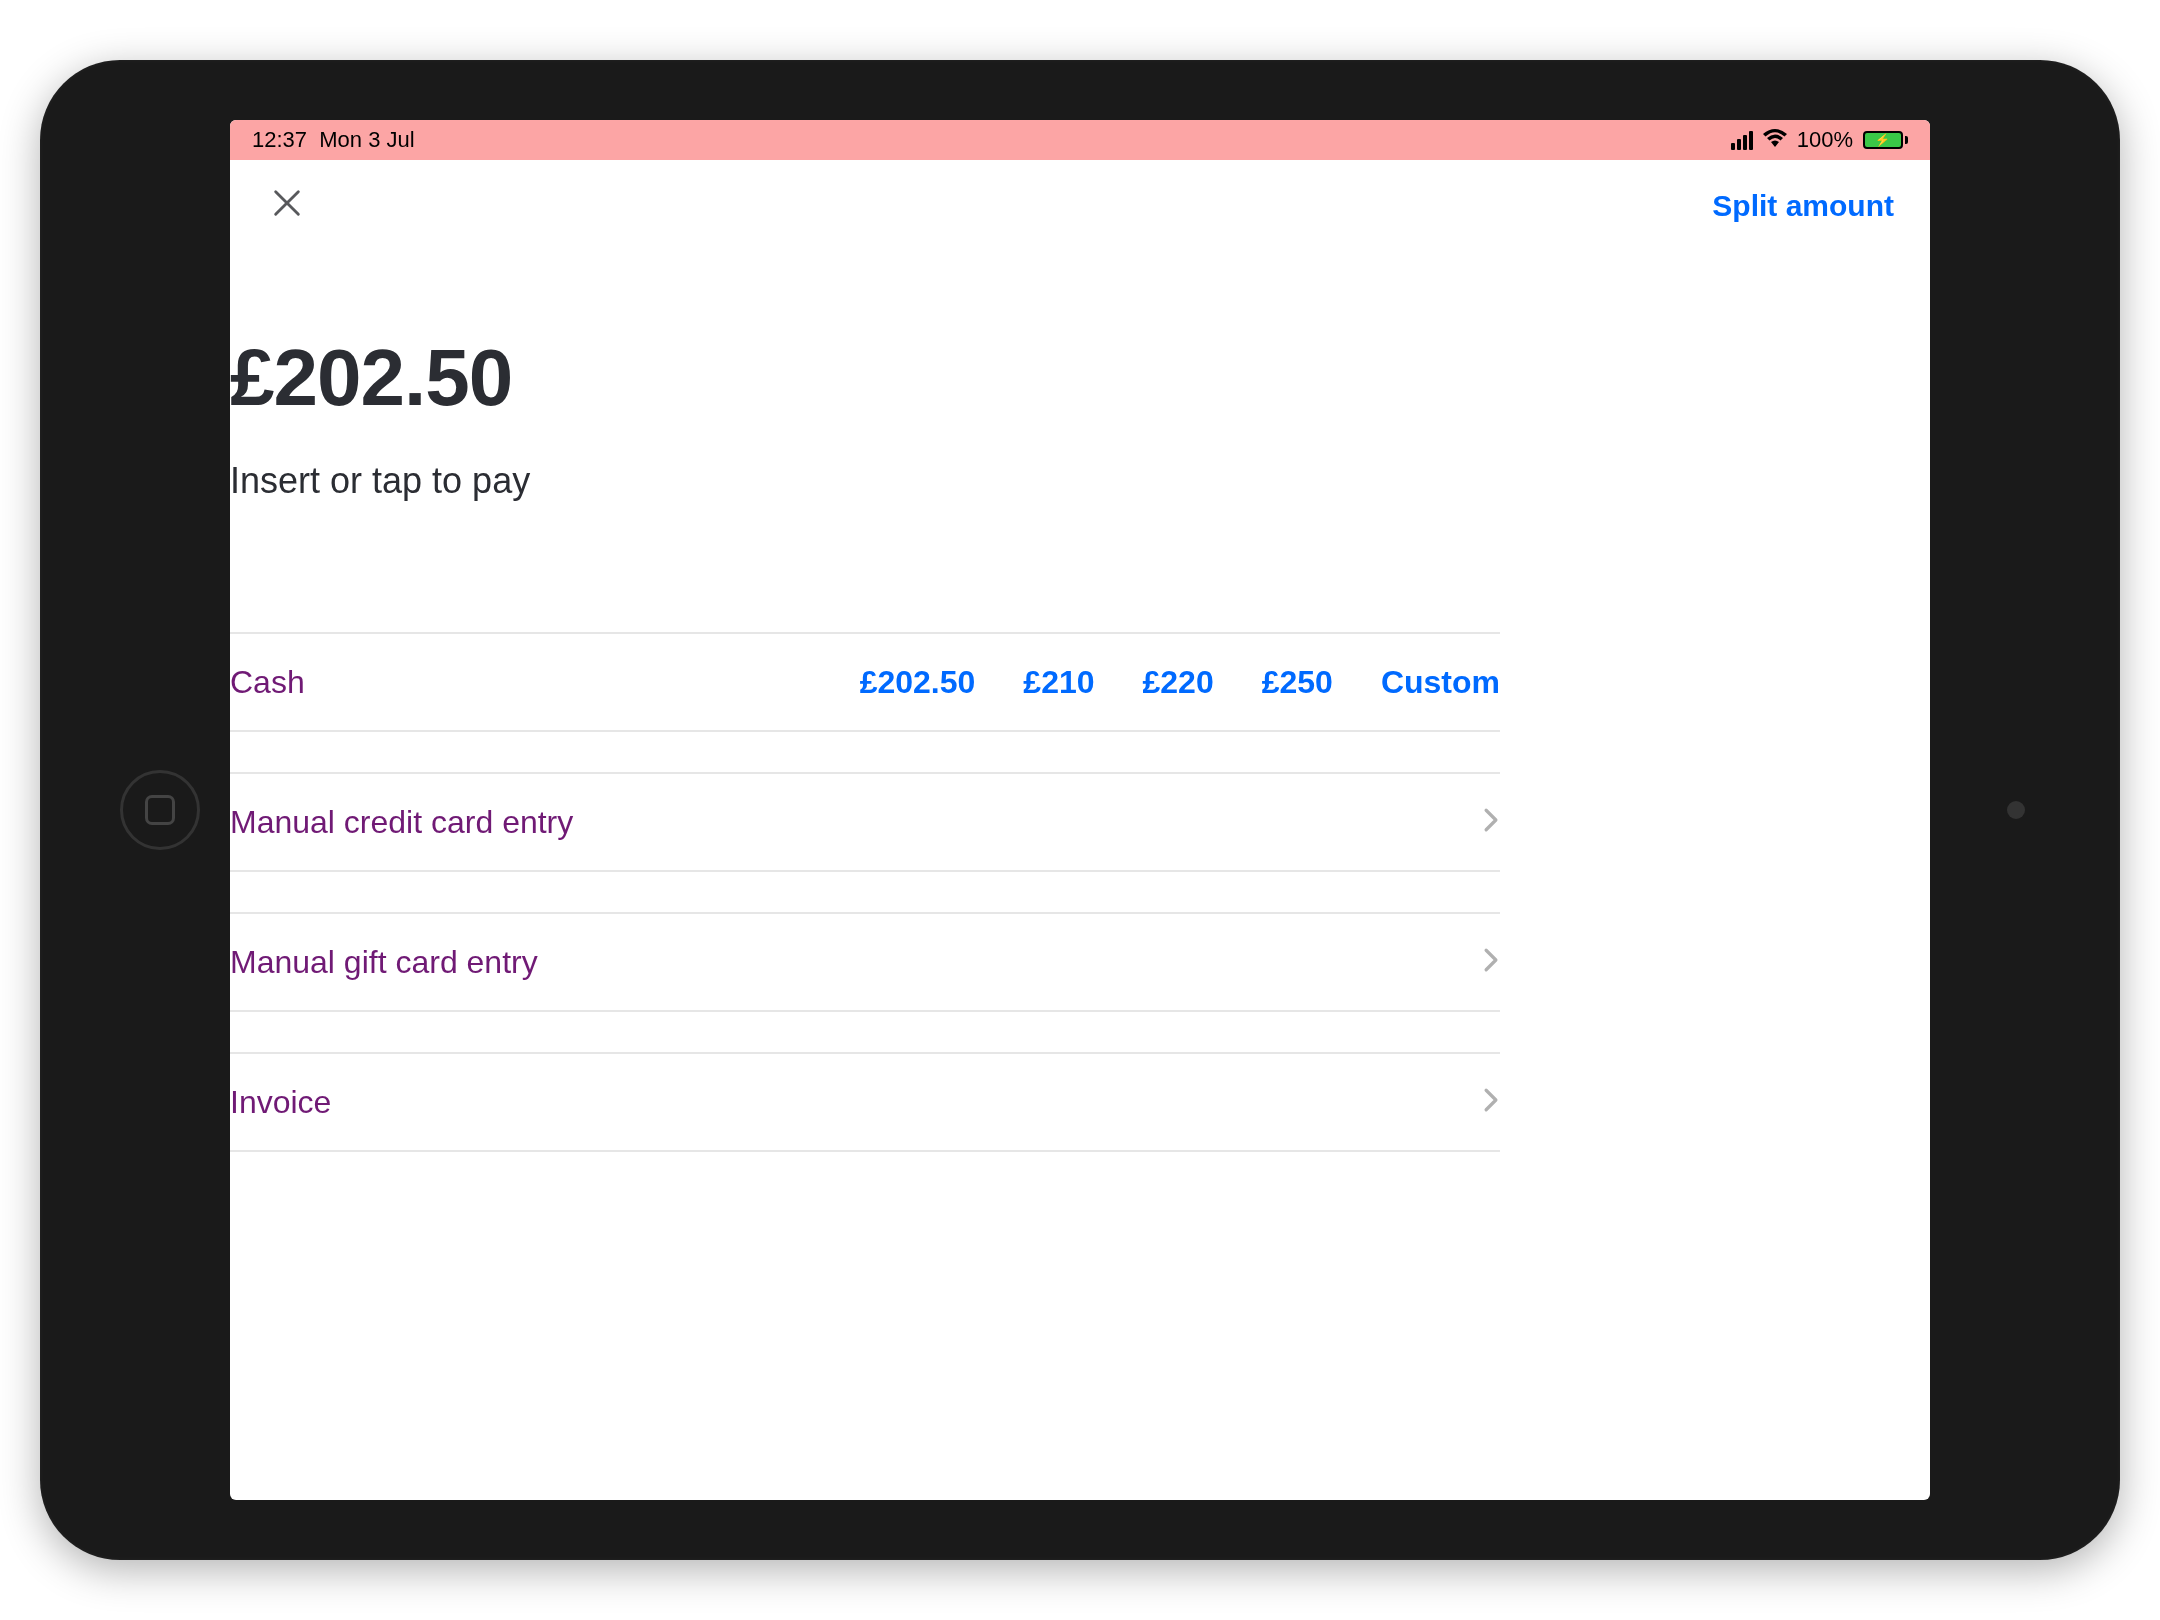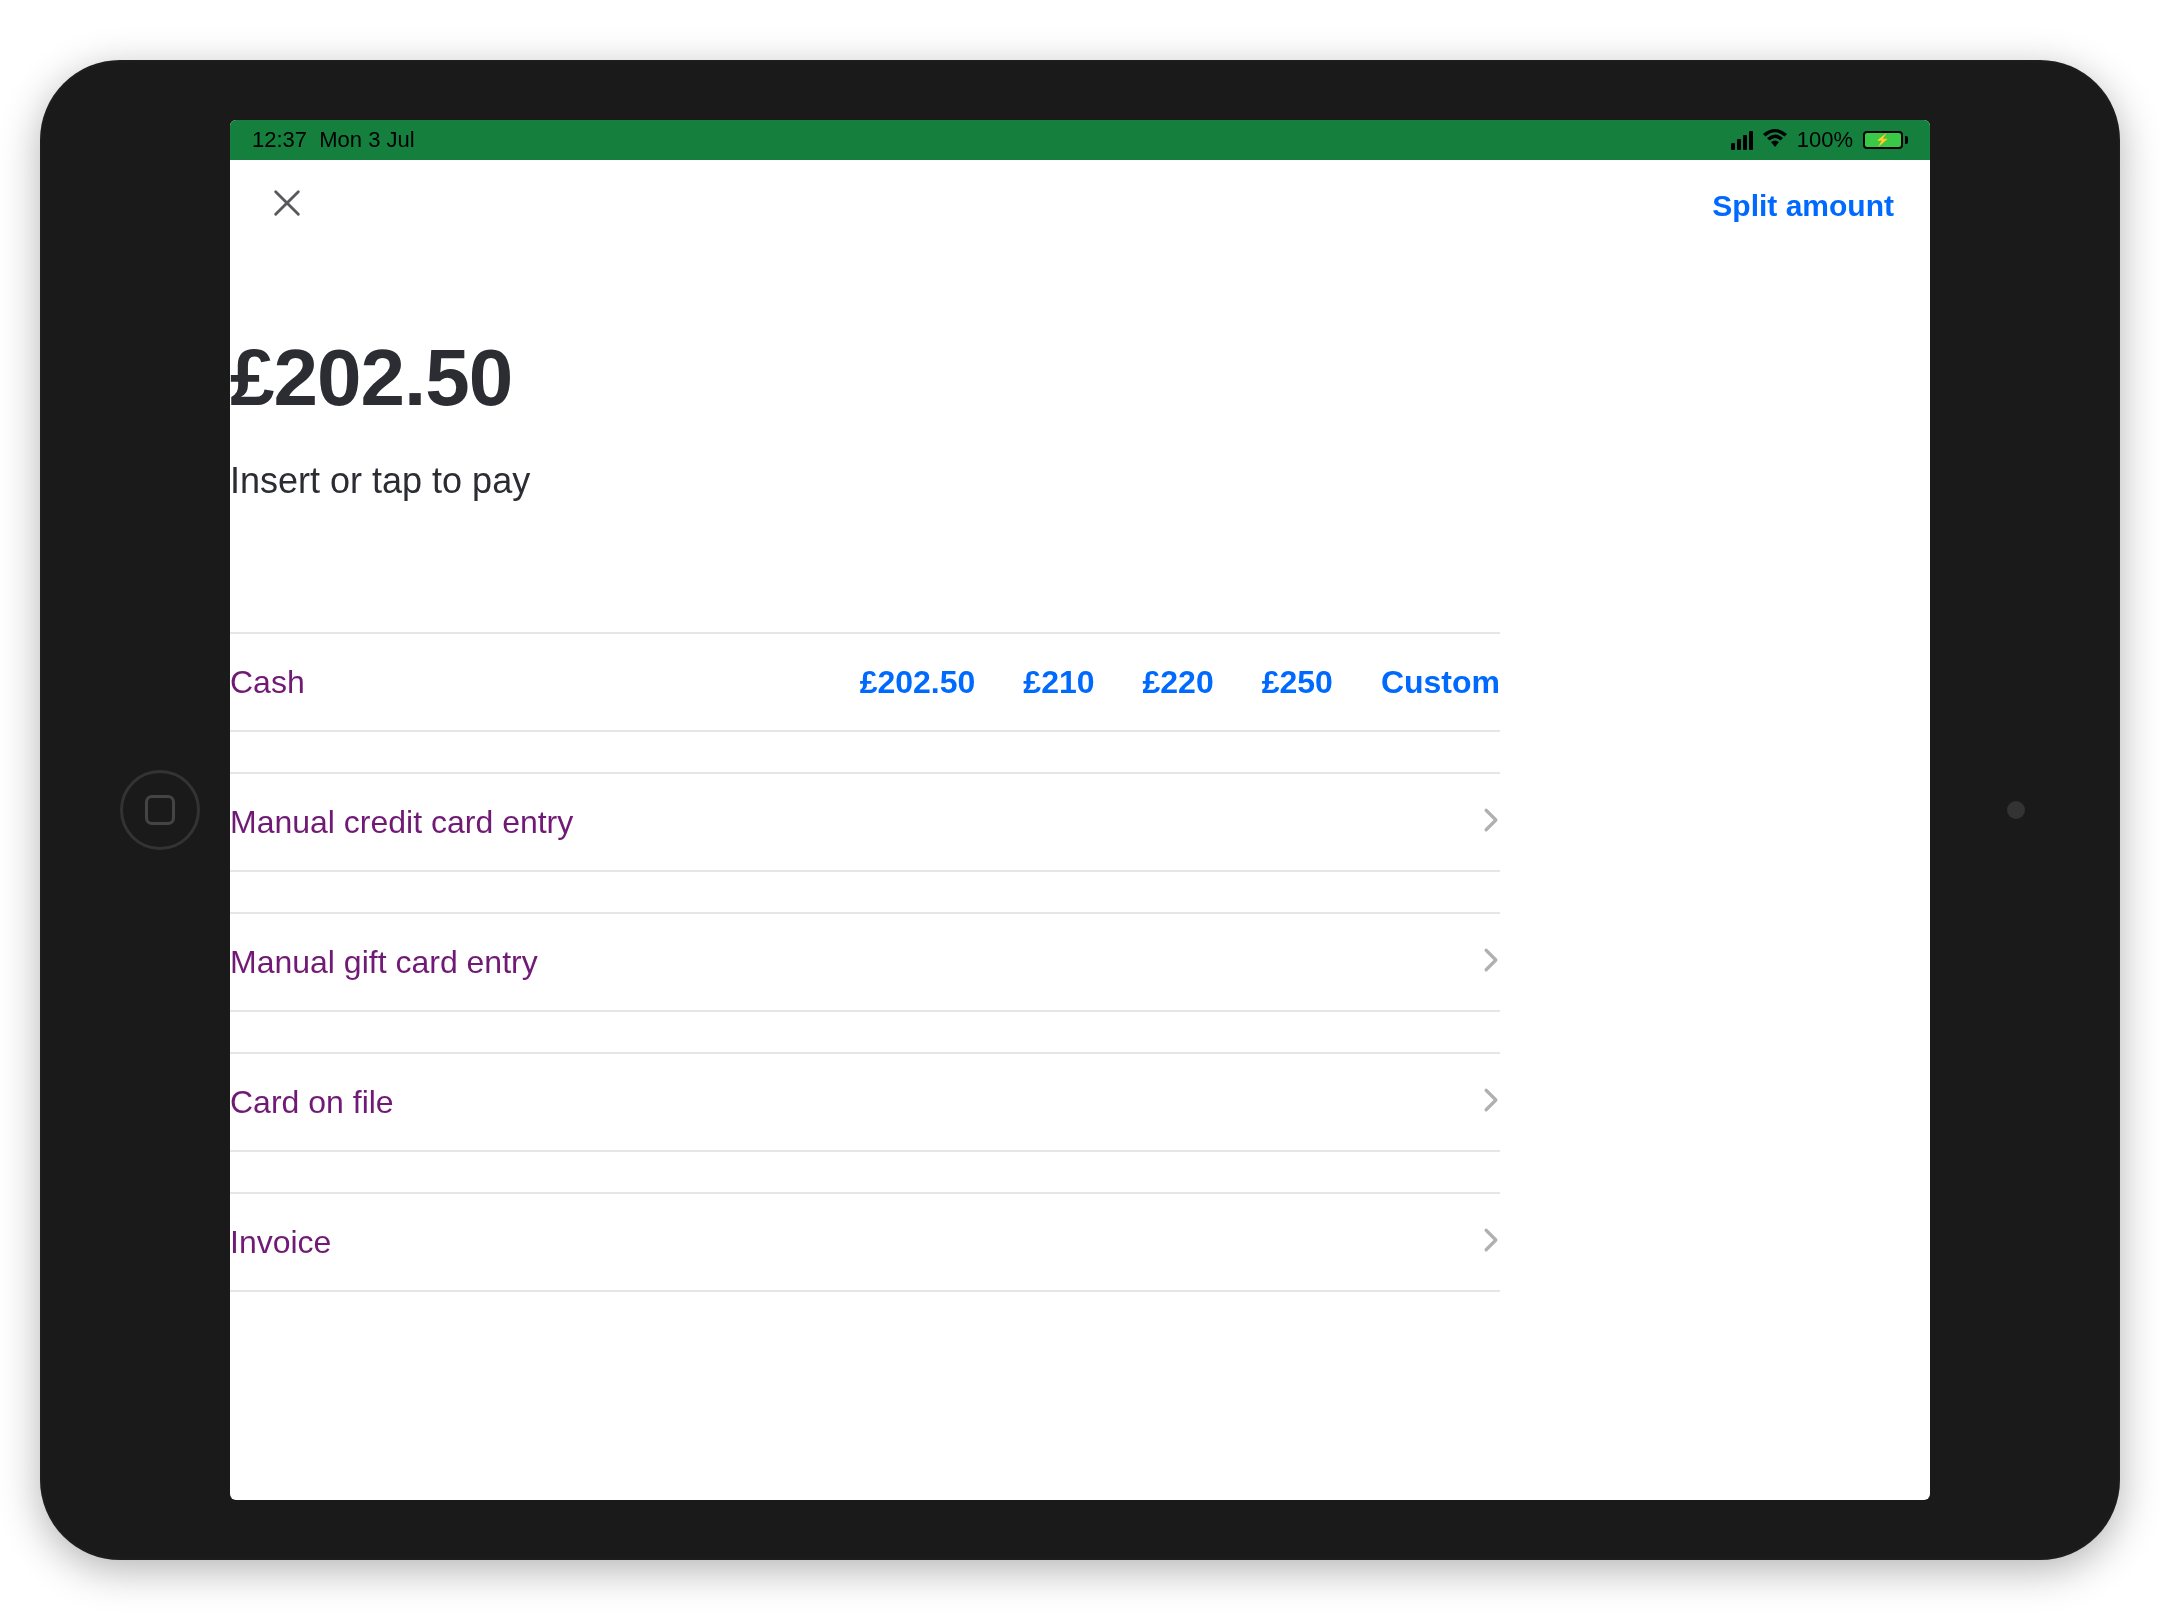--- a/index.html
+++ b/index.html
@@ -54,21 +54,21 @@
       width: 100%;
       height: 100%;
       background: #ffffff;
       border-radius: 6px;
       overflow: hidden;
       display: flex;
       flex-direction: column;
     }
     .status-bar {
       height: 40px;
-      background: #15803d;
+      background: #fca5a5;
       display: flex;
       align-items: center;
       justify-content: space-between;
       padding: 0 22px;
       font-size: 22px;
       color: #000;
     }
     .status-left { font-weight: 400; }
     .status-right { display: flex; align-items: center; gap: 10px; }
     .signal-icon, .wifi-icon { display: inline-flex; align-items: flex-end; gap: 2px; }
@@ -247,28 +247,20 @@
 
         <div class="payment-row">
           <span class="payment-label">Manual gift card entry</span>
           <span class="chevron">
             <svg width="18" height="26" viewBox="0 0 10 16" fill="none" stroke="#b0b0b0" stroke-width="2" stroke-linecap="round" stroke-linejoin="round">
                 <polyline points="2,2 8,8 2,14"></polyline>
               </svg>
           </span>
         </div>
 
-        <div class="payment-row">
-          <span class="payment-label">Card on file</span>
-          <span class="chevron">
-            <svg width="18" height="26" viewBox="0 0 10 16" fill="none" stroke="#b0b0b0" stroke-width="2" stroke-linecap="round" stroke-linejoin="round">
-                <polyline points="2,2 8,8 2,14"></polyline>
-              </svg>
-          </span>
-        </div>
 
         <div class="payment-row">
           <span class="payment-label">Invoice</span>
           <span class="chevron">
             <svg width="18" height="26" viewBox="0 0 10 16" fill="none" stroke="#b0b0b0" stroke-width="2" stroke-linecap="round" stroke-linejoin="round">
                 <polyline points="2,2 8,8 2,14"></polyline>
               </svg>
           </span>
         </div>
 

